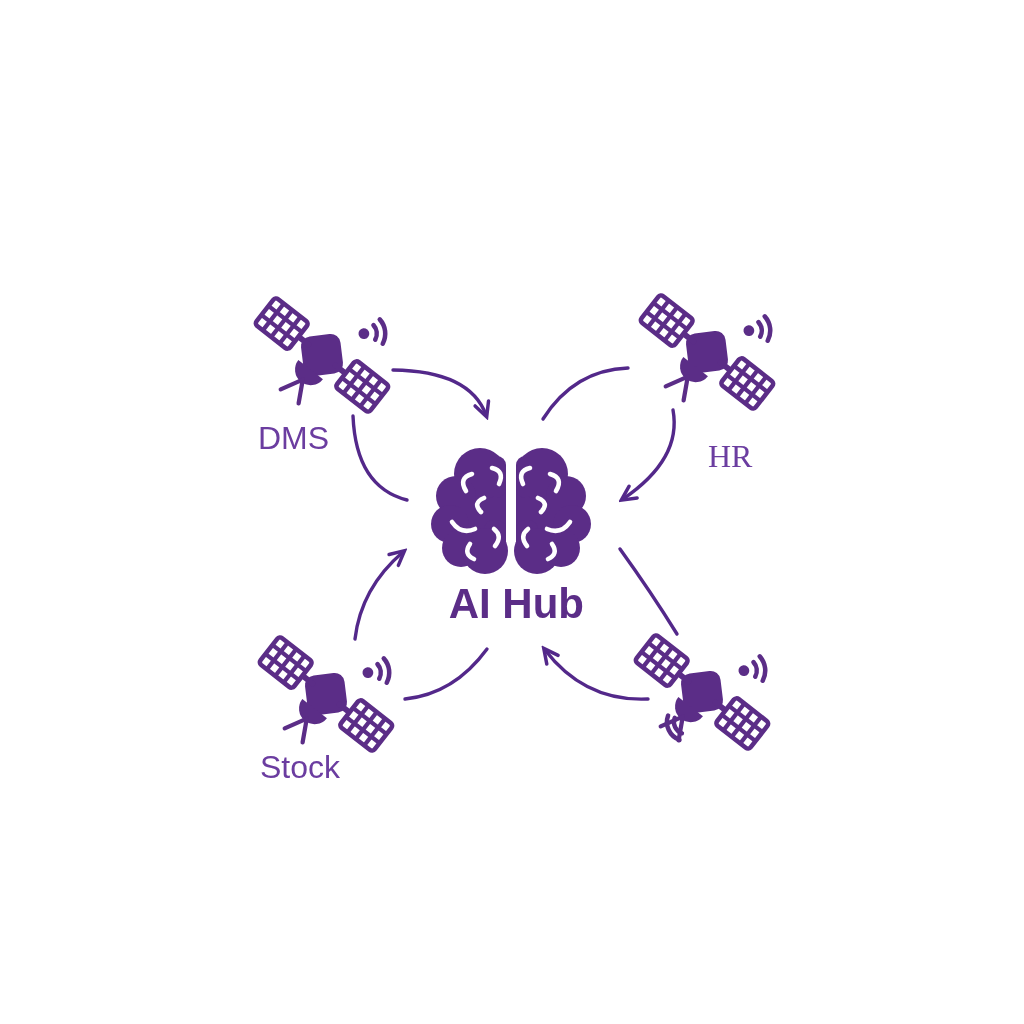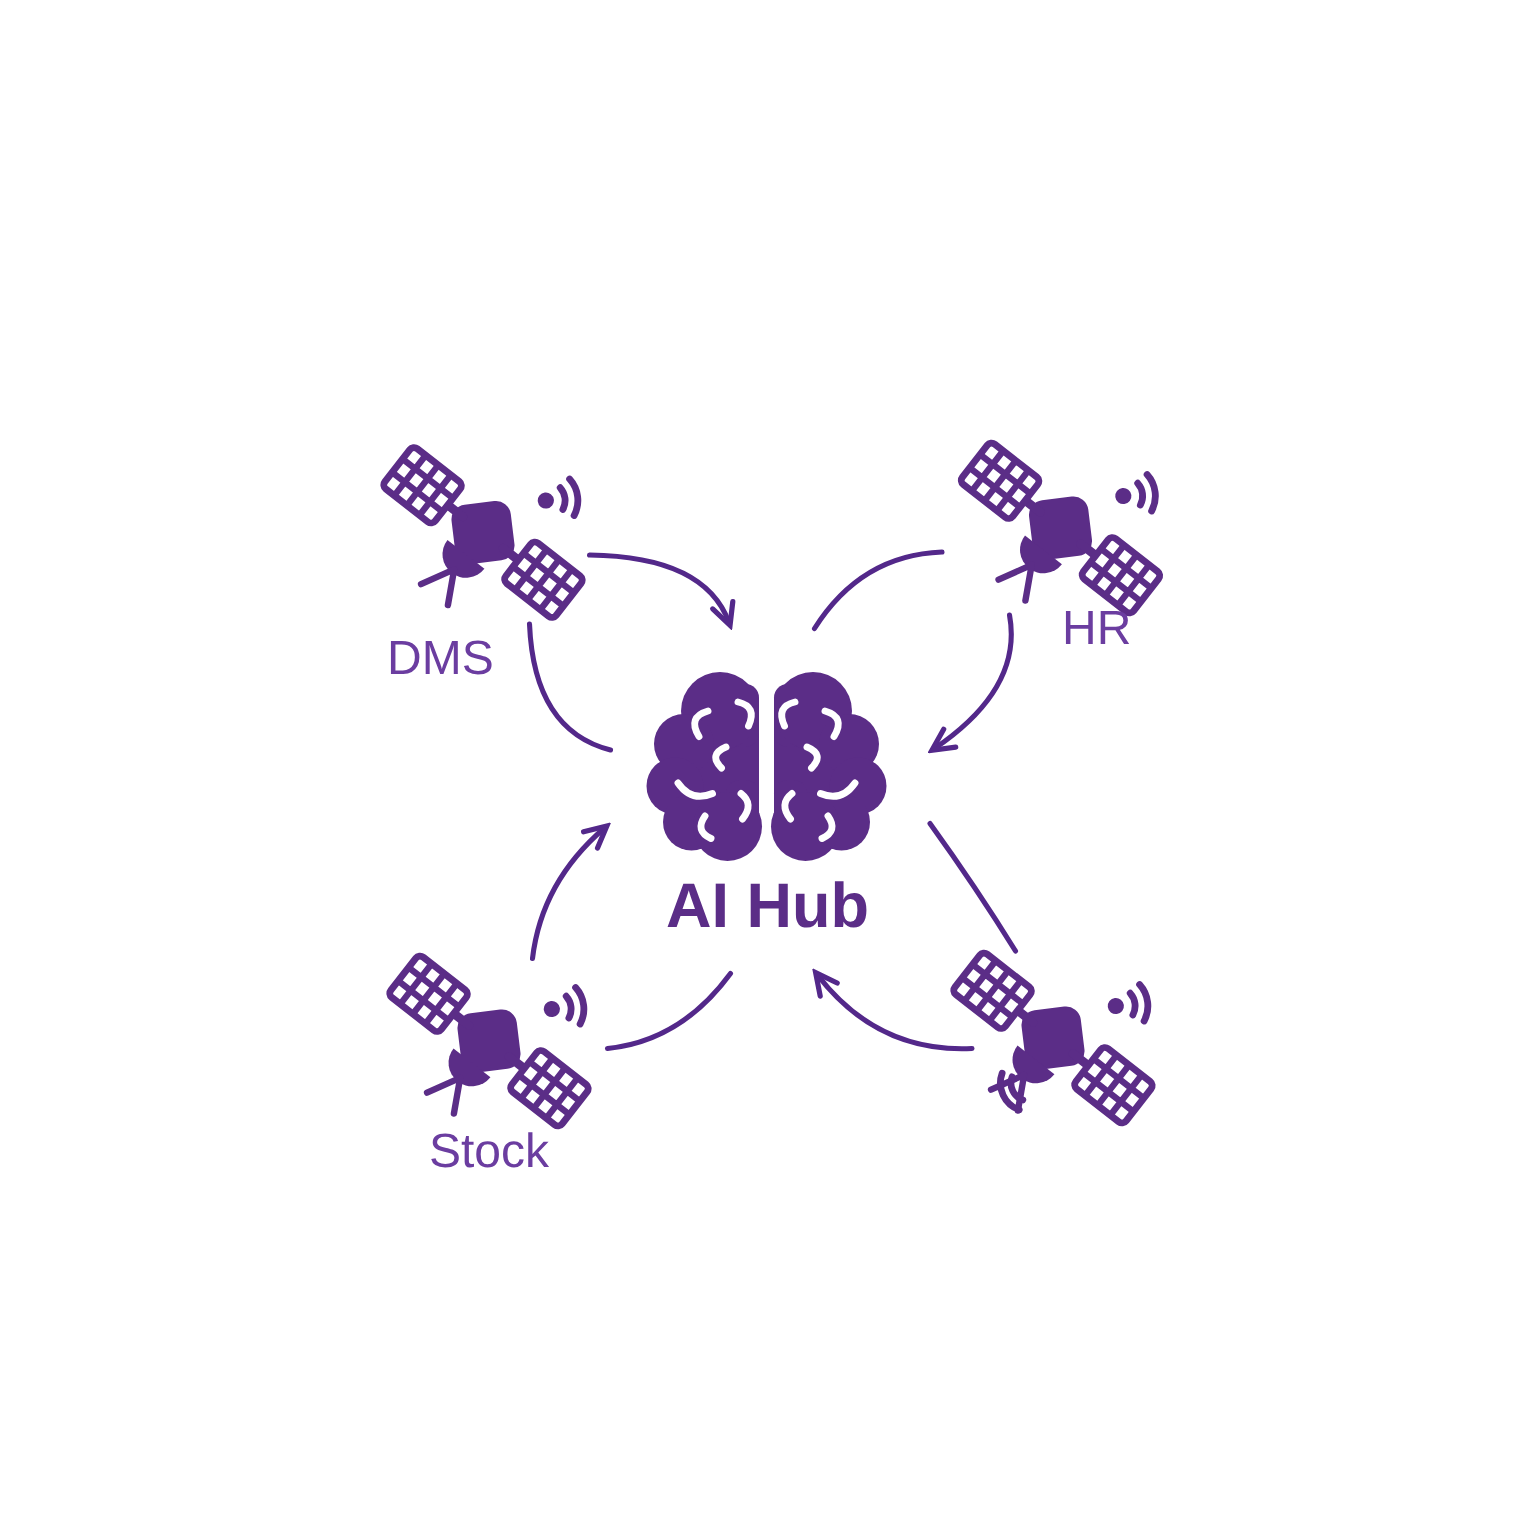--- a/index.html
+++ b/index.html
@@ -36,29 +36,29 @@
     position: absolute;
     font-size: 32px;
     color: var(--color-label, #6b3da0);
     white-space: nowrap;
   }
   .hub-label {
     position: absolute;
     left: 444px;
     top: 548px;
     width: 140px;
-    text-align: left;
+    text-align: right;
     font-size: 42px;
     font-weight: 700;
     color: var(--color-hub_text, #5b2d87);
     white-space: nowrap;
   }
   .label-dms      { left: 258px; top: 388px; }
-  .label-hr       { left: 708px; top: 368px; }
-  .label-stock    { left: 286px; top: 717px; }
+  .label-hr       { left: 708px; top: 406px; font-family: Liberation Serif, serif; }
+  .label-stock    { left: 260px; top: 717px; }
   .label-planning { left: 662px; top: 717px; }
 </style>
 </head>
 <body>
 
 <div class="canvas">
 
   <svg class="diagram-layer" viewBox="0 0 1024 1024" aria-hidden="true">
     <defs>
       <marker id="arw" viewBox="0 0 10 10" refX="7.5" refY="5" markerWidth="6" markerHeight="6" orient="auto">

